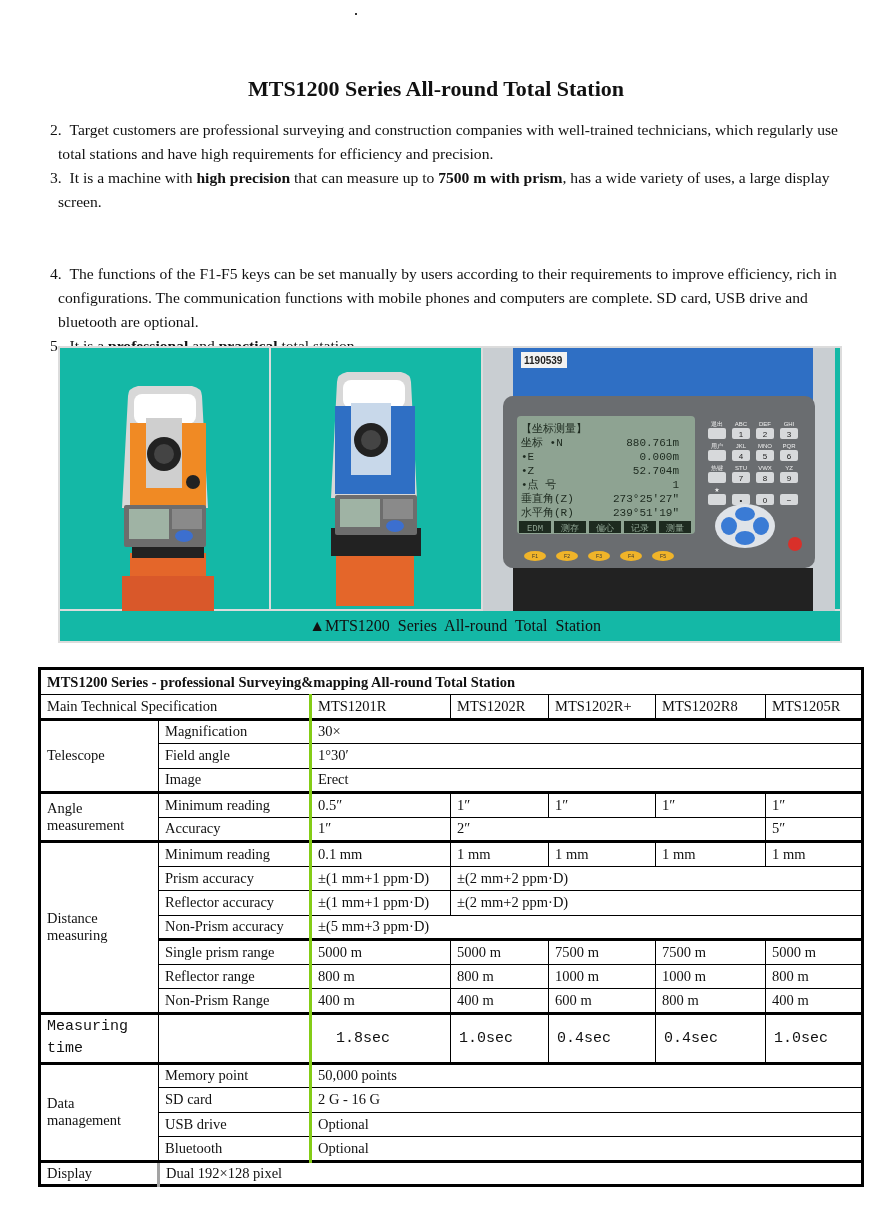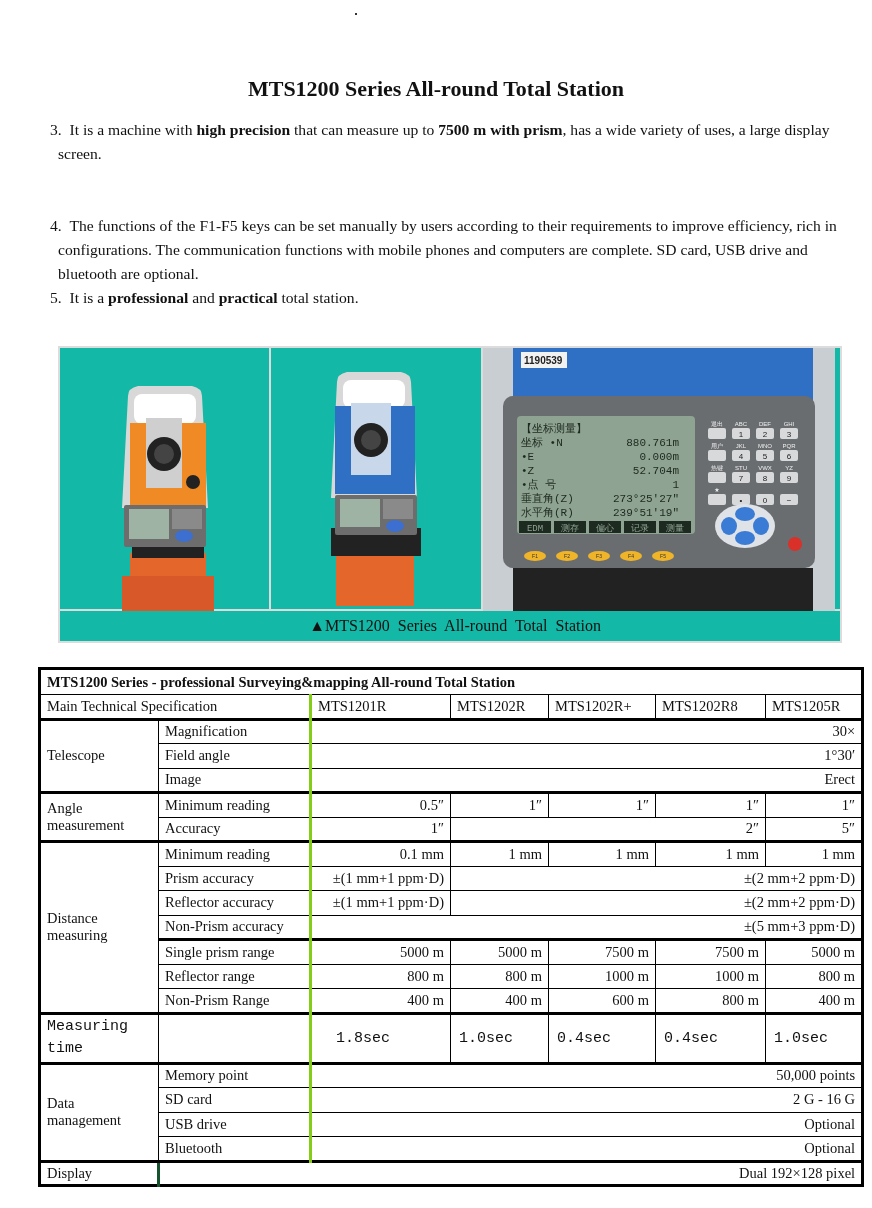--- a/index.html
+++ b/index.html
@@ -15,36 +15,37 @@
   .gallery .photos { position: absolute; top: 0; left: 0; width: 780px; height: 263px; border-bottom: 2px solid #dcdcdc; }
   .photo { position: absolute; top: 0; height: 263px; }
   .photo1 { left: 0; width: 211px; border-right: 2px solid #dcdcdc; }
   .photo2 { left: 211px; width: 212px; border-right: 2px solid #dcdcdc; }
   .photo3 { left: 423px; width: 352px; }
   .caption { position: absolute; top: 265px; left: 0; width: 780px; height: 28px; text-align: center; font-size: 16px; line-height: 26px; padding-left: 10px; }
   .caption span { word-spacing: 4px; }
 
   .spec { position: absolute; top: 667px; left: 38px; width: 823px; border-collapse: collapse; border: 3px solid #000; font-size: 14.5px; table-layout: fixed; }
   .spec td, .spec th { border: 1px solid #000; padding: 0 6px; height: 24.5px; font-weight: normal; }
-  .spec .c { text-align: right; border-radius: 7px; }
+  .spec .c { text-align: left; border-radius: 7px; }
   .spec .hd { font-weight: bold; height: 26px; }
   .spec tr.thick-top td { border-top: 3px solid #000; }
   .spec td.thick-left { border-left: 3px solid #84cc16; }
   .mono { font-family: "Liberation Mono", "DejaVu Sans Mono", monospace; font-size: 15px; }
   .spec td.mono-l { text-align: left; padding-left: 8px; }
   .spec .tall { height: 50px; }
 </style>
 </head>
 <body>
 
 <div class="dot"></div>
 
 <h1 class="title" style="margin:0;">MTS1200 Series All-round Total Station</h1>
 
 <div class="intro" id="intro">
+    <div class="item" style="text-indent: -8px; padding-left: 8px;"><span>2.&nbsp;&nbsp;</span><span>Target customers are professional surveying and construction companies with well-trained technicians, which regularly use total stations and have high requirements for efficiency and precision.</span></div>
     <div class="item" style="text-indent: -8px; padding-left: 8px;"><span>3.&nbsp;&nbsp;</span><span>It is a machine with </span><b>high precision</b><span> that can measure up to </span><b>7500 m with prism</b><span>, has a wide variety of uses, a large display screen.</span></div>
     <div class="item" style="text-indent: -8px; padding-left: 8px; margin-top: 48px;"><span>4.&nbsp;&nbsp;</span><span>The functions of the F1-F5 keys can be set manually by users according to their requirements to improve efficiency, rich in configurations. The communication functions with mobile phones and computers are complete. SD card, USB drive and bluetooth are optional.</span></div>
     <div class="item" style="text-indent: -8px; padding-left: 8px;"><span>5.&nbsp;&nbsp;</span><span>It is a </span><b>professional</b><span> and </span><b>practical</b><span> total station.</span></div>
   </div>
 
 <div class="gallery">
   <div class="photos">
 
     <div class="photo photo1">
       <svg width="211" height="263" viewBox="0 0 211 263">
@@ -311,16 +312,16 @@
     <td>USB drive</td>
     <td colspan="5" class="c thick-left">Optional</td>
   </tr>
   <tr>
     <td>Bluetooth</td>
     <td colspan="5" class="c thick-left">Optional</td>
   </tr>
 
   <tr class="thick-top">
     <td>Display</td>
-    <td colspan="6" class="c" style="border-left:3px solid #14532d;">Dual 192×128 pixel</td>
+    <td colspan="6" class="c" style="border-left:3px solid #a3a3a3;">Dual 192×128 pixel</td>
   </tr>
 </tbody>
   </table>
 
 </body></html>

